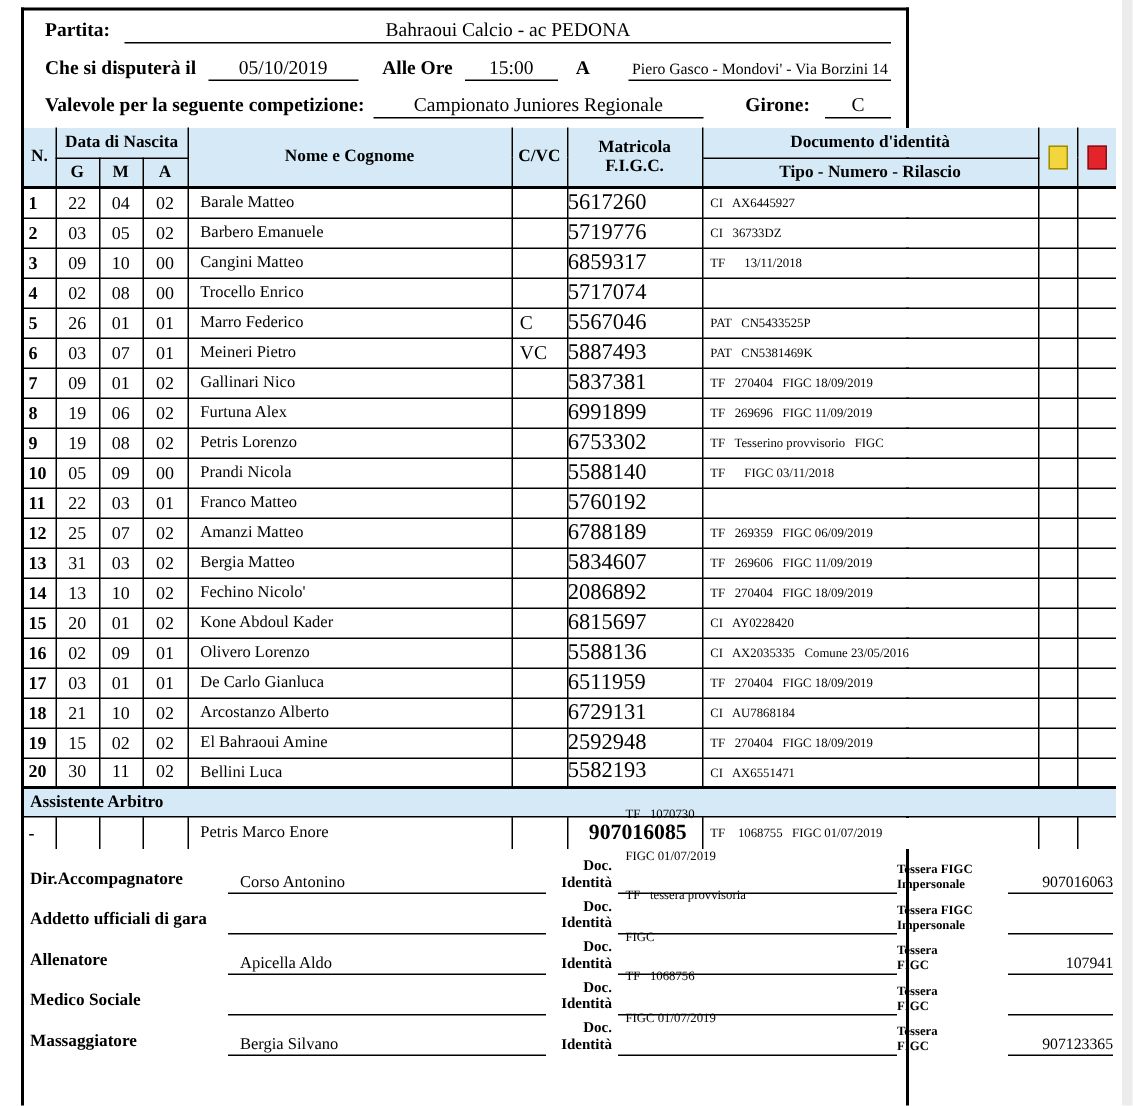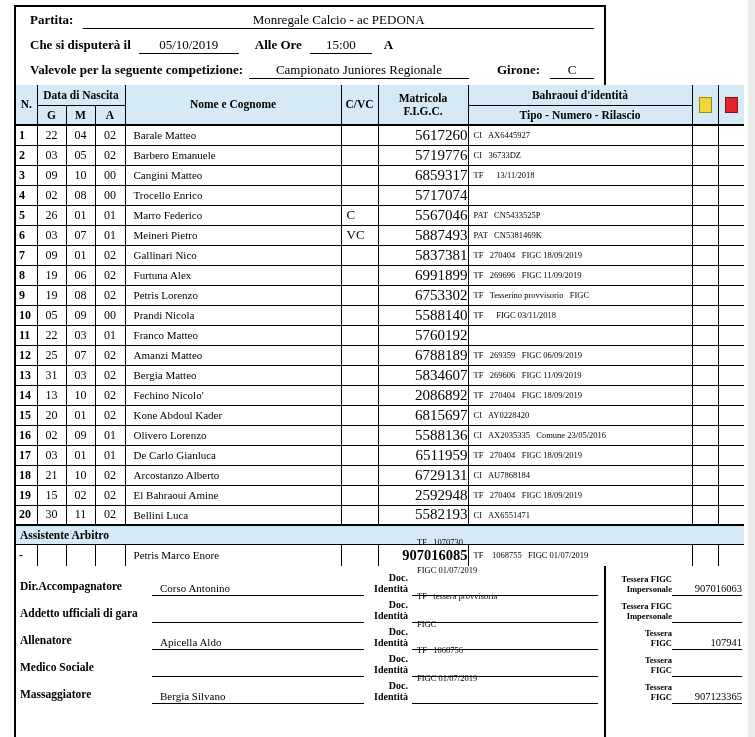--- a/index.html
+++ b/index.html
@@ -29,21 +29,21 @@
   col.c-doc{width:224px} col.c-y{width:26px} col.c-r{width:26px}
   th, td { border:1px solid #000; vertical-align:middle; overflow:hidden; }
   thead th { background:var(--header-blue,#d5eaf6); font-weight:bold; font-size:11.5px;
              text-align:center; height:20px; line-height:1.05; }
   thead { border-bottom:2px solid #000; }
   tbody td { height:20px; background:#fff; }
   td.n { font-weight:bold; font-size:12px; padding-left:3px; }
   td.date { font-size:12px; text-align:center; }
   td.name { font-size:11px; padding-left:8px; }
   td.cvc { font-size:13px; padding-left:5px; }
-  td.mat { font-size:15px; text-align:right; }
+  td.mat { font-size:15px; text-align:left; }
   td.doc { font-size:8.5px; padding-left:5px; white-space:pre; }
   tr.band td { background:var(--header-blue,#d5eaf6); font-weight:bold; font-size:11.5px;
                padding-left:4px; height:19px; border-top:2px solid #000; }
   tr.assist { border-bottom:3px solid #000; }
   tr.assist td { height:22px; }
   tr.assist td.mat { font-weight:bold; font-size:14.5px;padding-left:14px; }
   .card { display:block; width:13px; height:16px; margin:2px auto; }
   .card.yellow { background:var(--card-yellow,#f3d53d); border:1px solid #9a8d12; }
   .card.red { background:var(--card-red,#e3242b); border:1px solid #8c1117; }
 
@@ -51,45 +51,46 @@
   .staff { padding:3px 4px 0 4px; }
   .staffrow { display:flex; align-items:flex-end; height:27px; }
   .role { width:132px; font-weight:bold; font-size:11.5px; padding:0 0 4px 0; flex:none; }
   .sname { width:212px; border-bottom:1.5px solid #000; font-size:11px; min-height:14px;
            padding:0 0 1px 8px; flex:none; }
   .dlabel { width:48px; text-align:right; font-weight:bold; font-size:10px; line-height:1.1;
             padding:0 4px 2px 0; flex:none; }
   .dval { width:186px; border-bottom:1.5px solid #000; font-size:8.5px; line-height:1.1;
           padding:0 0 1px 5px; white-space:pre; flex:none; }
   .dval div, .tlabel div { min-height:9px; }
-  .tlabel { width:74px; text-align:right; font-weight:bold; font-size:8.5px; line-height:1.1;
+  .tlabel { width:74px; text-align:left; font-weight:bold; font-size:8.5px; line-height:1.1;
             padding-bottom:2px; flex:none; }
   .tval { width:70px; border-bottom:1.5px solid #000; font-size:10.5px; text-align:right;
           min-height:13px; padding-bottom:1px; flex:none; }
 </style>
 </head>
 <body>
 
 <div class="edge-strip"></div>
 
 <div class="form">
 
   <div class="top">
     <div class="topline">
       <span class="lbl">Partita:</span>
-      <span class="uline u-partita">Monregale Calcio - ac PEDONA</span>
+      <span class="uline u-partita">Bahraoui Calcio - ac PEDONA</span>
     </div>
     <div class="topline">
       <span class="lbl">Che si disputerà il</span>
       <span class="uline u-date">05/10/2019</span>
       <span class="sp16"></span>
       <span class="lbl">Alle Ore</span>
       <span class="uline u-time">15:00</span>
       <span class="sp12"></span>
       <span class="lbl">A</span>
+      <span class="uline u-venue">Piero Gasco - Mondovi' - Via Borzini 14</span>
     </div>
     <div class="topline">
       <span class="lbl">Valevole per la seguente competizione:</span>
       <span class="uline u-comp">Campionato Juniores Regionale</span>
       <span class="lbl" style="margin-left:28px">Girone:</span>
       <span class="uline u-girone">C</span>
     </div>
   </div>
 
   <table>
@@ -108,21 +109,21 @@
     <thead>
       <tr>
         <th rowspan="2">N.</th>
         <th colspan="3">Data di Nascita</th>
         <th rowspan="2">Nome e Cognome</th>
         <th rowspan="2">C/VC</th>
         <th rowspan="2">
           <div>Matricola</div>
           <div>F.I.G.C.</div>
         </th>
-        <th>Bahraoui d'identità</th>
+        <th>Documento d'identità</th>
         <th rowspan="2">
           <span class="card yellow"></span>
         </th>
         <th rowspan="2">
           <span class="card red"></span>
         </th>
       </tr>
       <tr>
         <th>G</th>
         <th>M</th>

